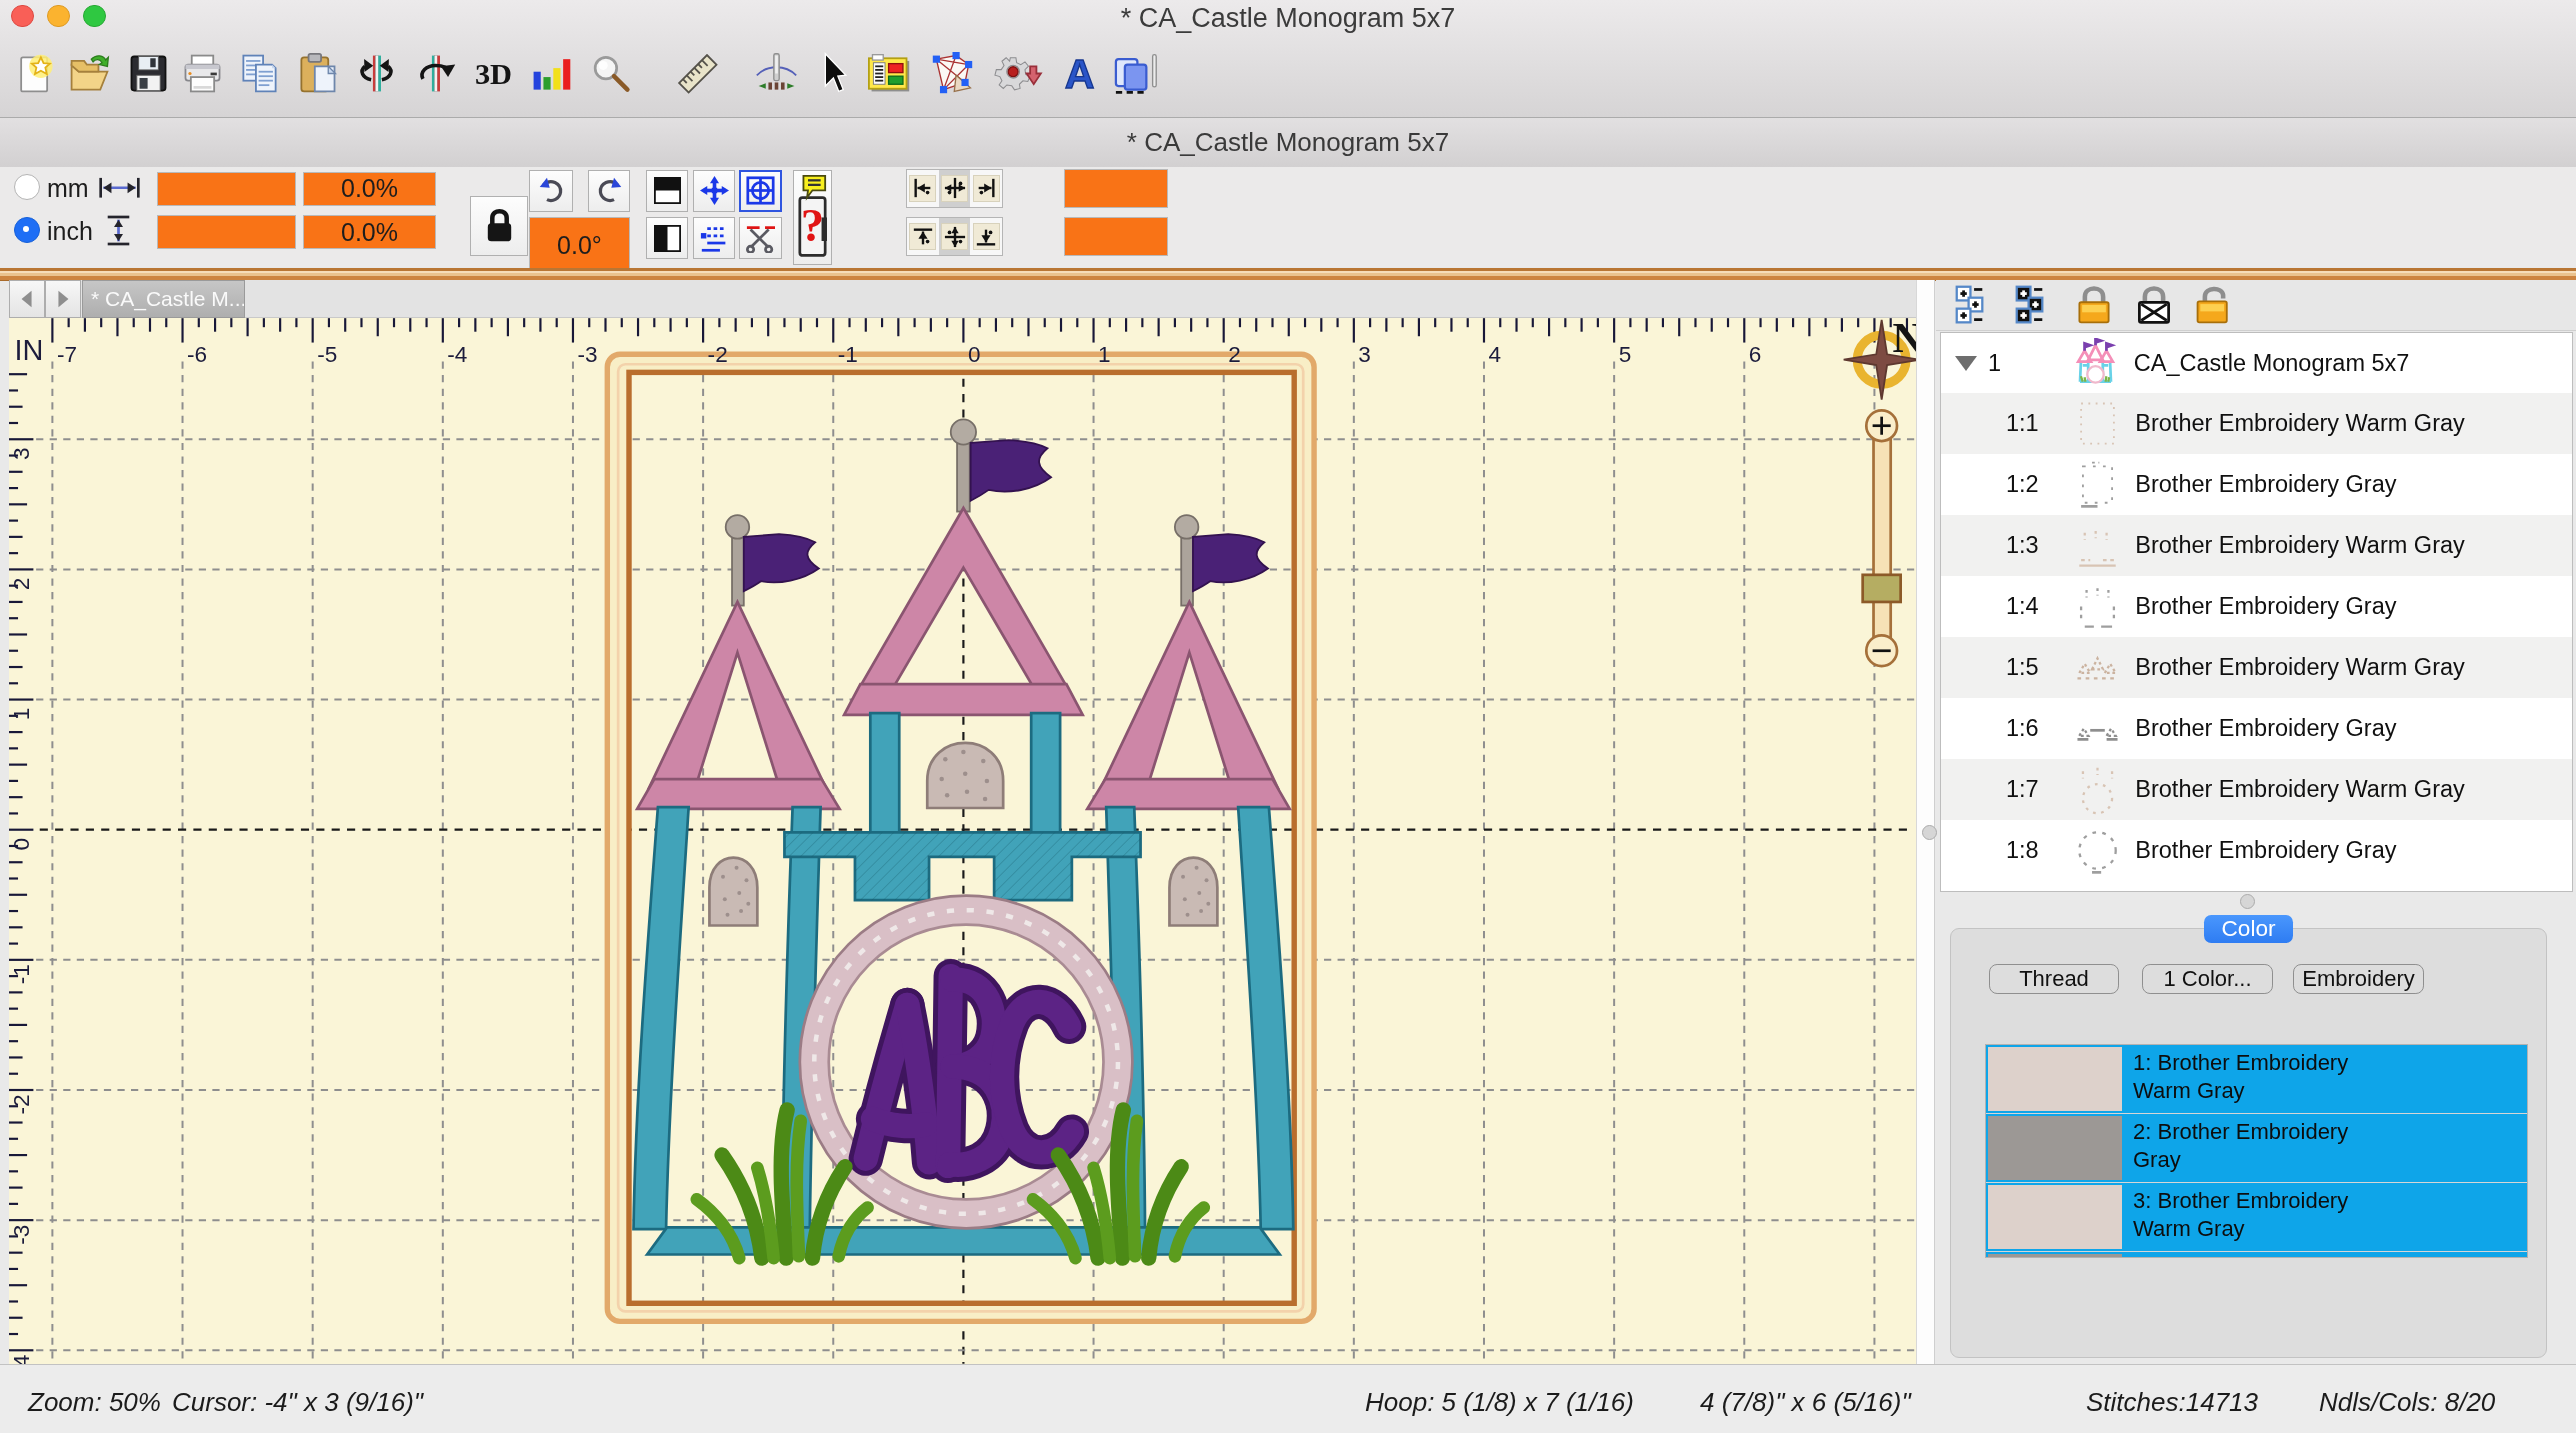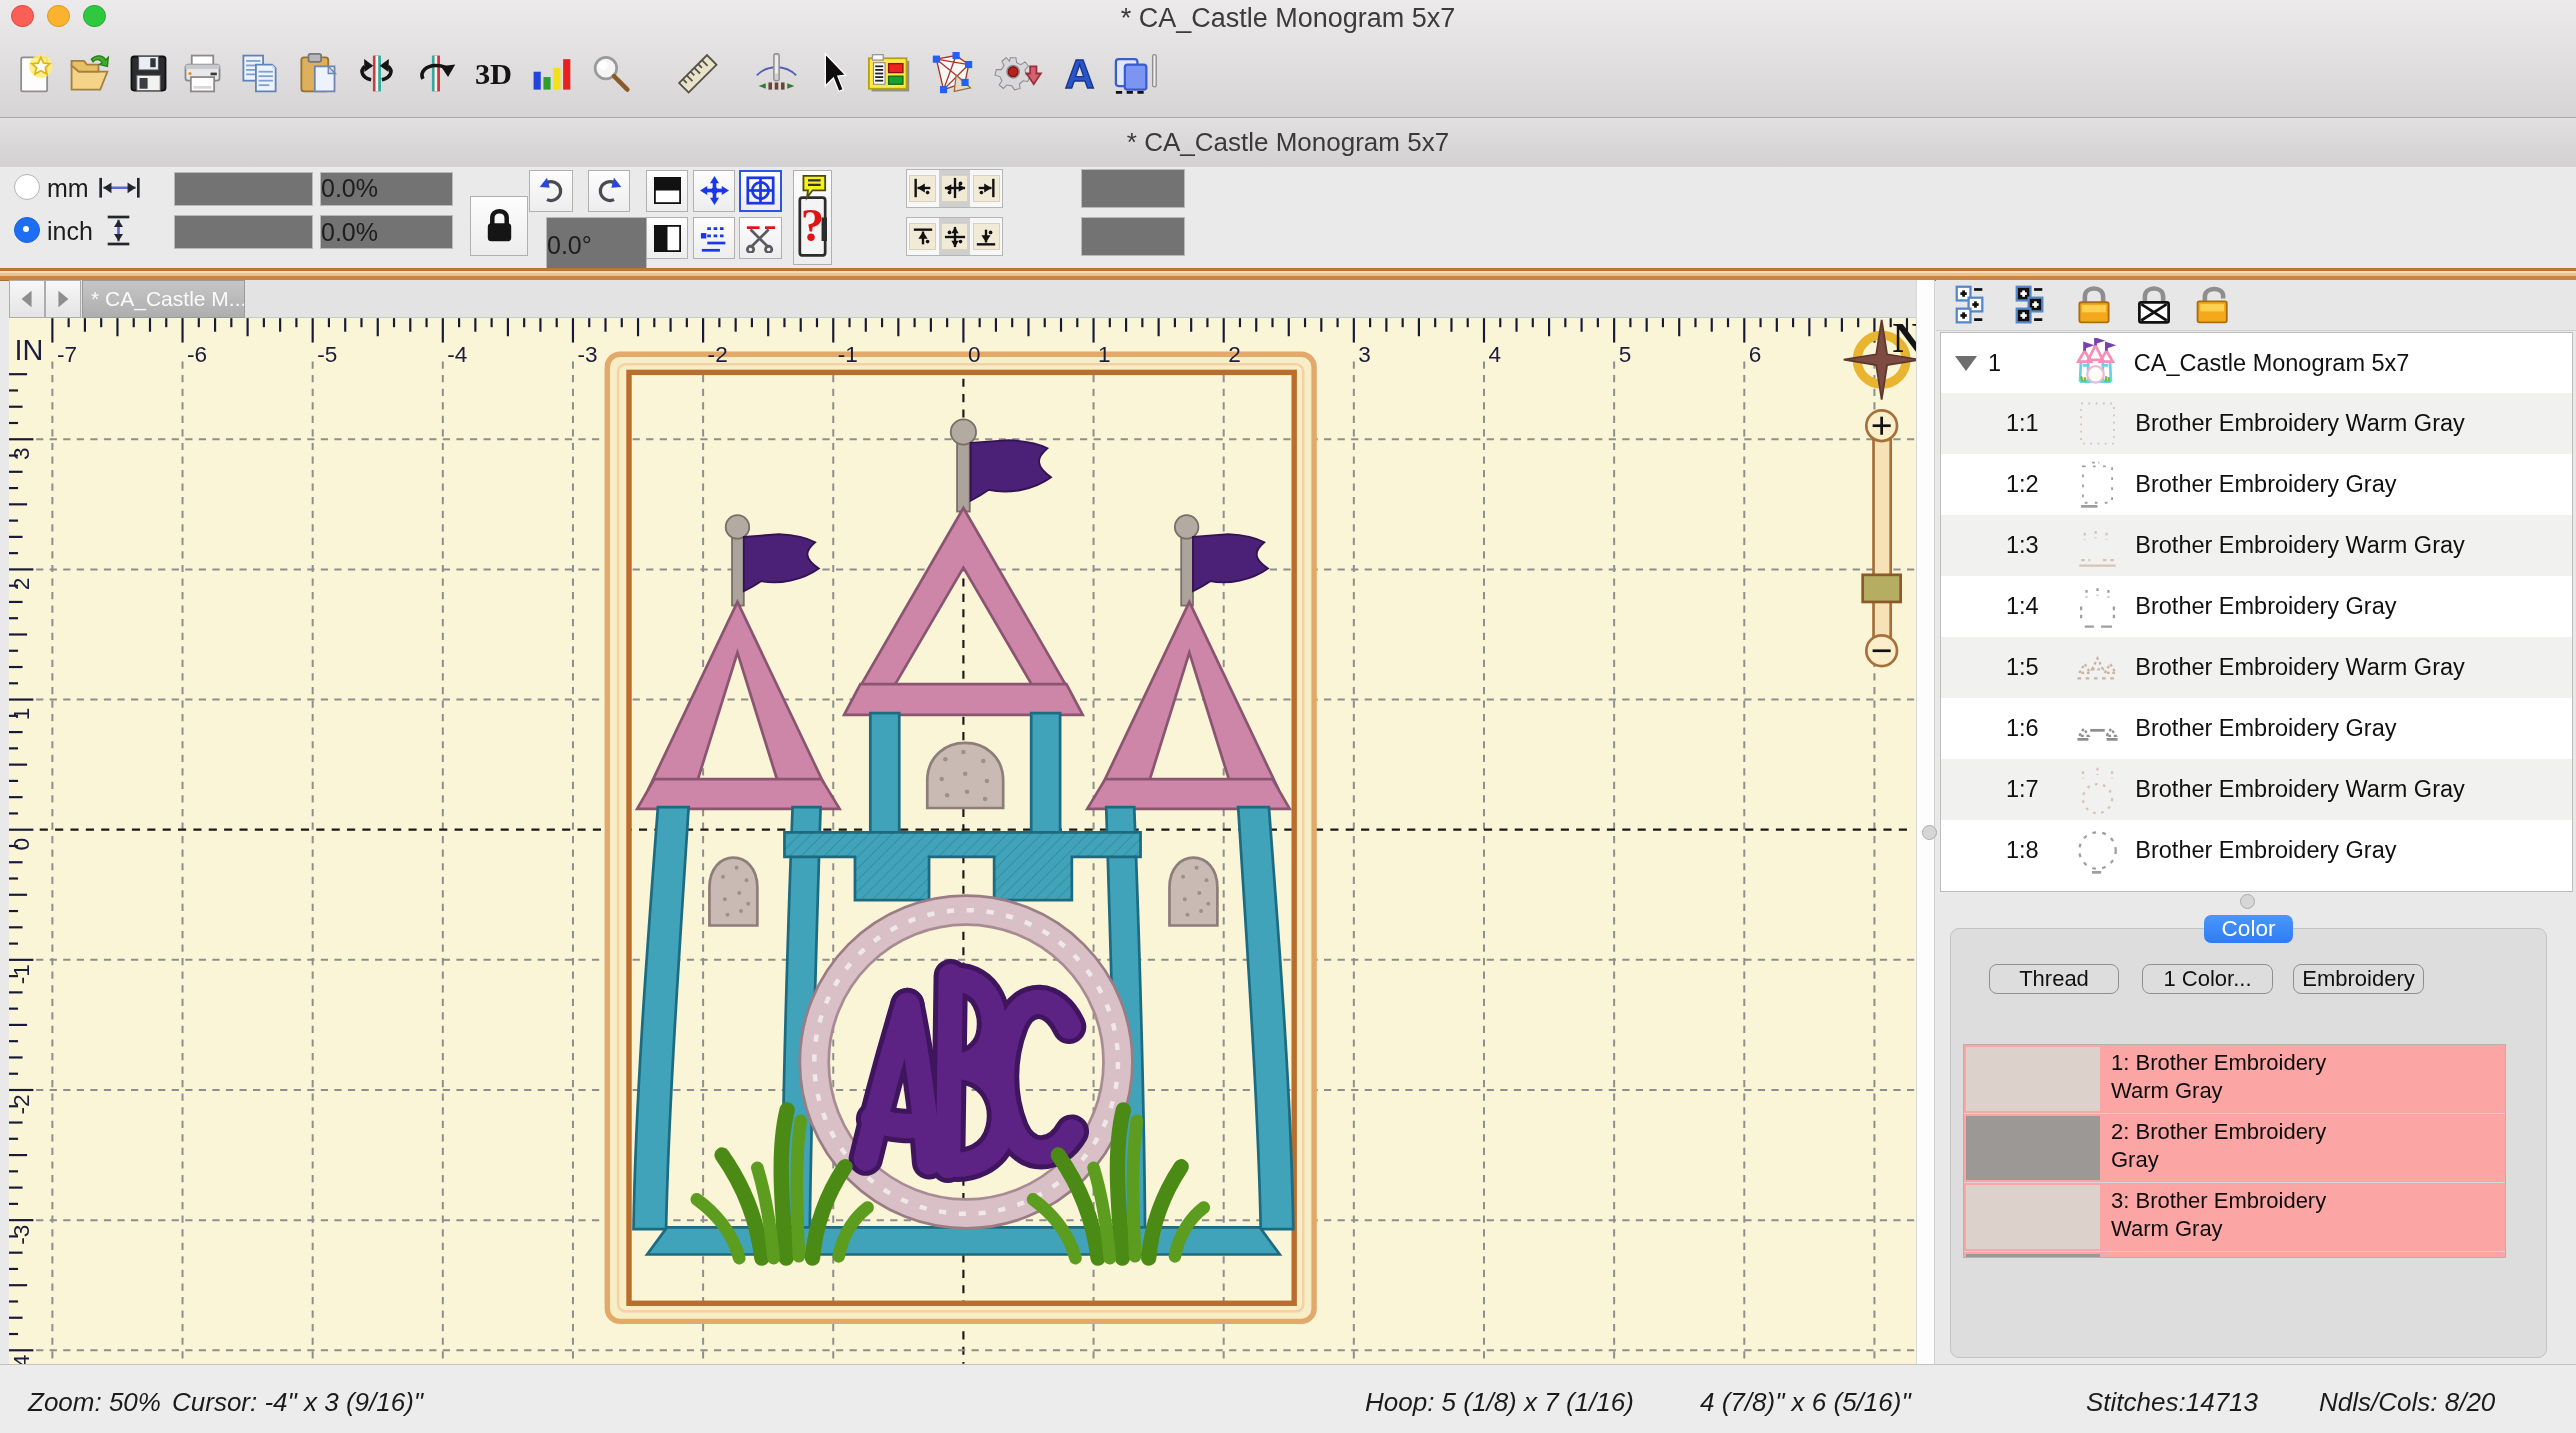--- a/index.html
+++ b/index.html
@@ -21,22 +21,22 @@
   #docbar { left:0; top:118px; width:2576px; height:50px;
     background:linear-gradient(#e2e0e1, #d2d0d1); border-bottom:0.9px solid #9f9d9e; }
   #doc-title { left:0; right:0; top:9px; text-align:center; font-size:26px; color:#3a3a3a; }
 
   
   #propsbar { left:0; top:167px; width:2576px; height:100px; background:#ebeaea; }
   .radio { width:26px; height:26px; border-radius:50%; background:#fff; border:1.8px solid #b4b4b4; }
   .radio.sel { background:#1e6ef5; border-color:#1660d8; }
   .radio.sel:after { content:""; position:absolute; left:8.1px; top:8.1px; width:6.3px; height:6.3px; border-radius:50%; background:#fff; }
   .plabel { font-size:25px; color:#1d1d1d; }
-  .pfield { background:#737373; border:1.8px solid #b9b9b9; font-size:25px; color:#1d1d1d;
-            display:flex; align-items:center; justify-content:flex-start;margin-left:17px; }
+  .pfield { background:#f97316; border:1.8px solid #b9b9b9; font-size:25px; color:#1d1d1d;
+            display:flex; align-items:center; justify-content:center; }
   .pbtn { background:linear-gradient(#fdfdfd,#ededed); border:1.8px solid #b0b0b0; display:flex; align-items:center; justify-content:center; }
   .alignbox { background:#f7f7f7; border:1.8px solid #b5b5b5; display:flex; }
   .aligncell { width:33.4%; height:100%; display:flex; align-items:center; justify-content:center; }
   .aligncell.mid { background:#cfcfcf; }
   .aligncell .pad { background:#f0ead6; border:0.9px solid #d8d2bc; width:27px; height:27px; display:flex; align-items:center; justify-content:center; }
 
   #hstripe { left:0; top:268px; width:2576px; height:12.7px;
      background:linear-gradient(#b97634 0 2.7px, #f6dcb9 2.7px 5.4px, #eac28e 5.4px 8.1px, #cd8440 8.1px 11.8px, #a96a2a 11.8px 12.7px); }
 
   
@@ -64,21 +64,21 @@
   .obj-name { margin-left:12.7px; white-space:nowrap; }
   #split-dot-right { left:2240px; top:894px; width:15.4px; height:15.4px; border-radius:50%; background:#d6d6d6; border:0.9px solid #ababab; }
   #split-dot-left { left:1922px; top:825px; width:15.4px; height:15.4px; border-radius:50%; background:#d6d6d6; border:0.9px solid #ababab; }
 
   #color-tab { left:2204px; top:915px; width:89px; height:28px; border-radius:7.2px; z-index:5;
     background:linear-gradient(#4a97fd,#2e7cf2); color:#fff; font-size:22.6px; display:flex; align-items:center; justify-content:center; }
   #color-box { left:1950px; top:928px; width:597px; height:430px; background:#dddddd; border:0.9px solid #c3c3c3; border-radius:9px; }
   .cbtn { top:35px; height:30px; border:1.8px solid #8f8f8f; border-radius:8.1px; font-size:22px; color:#111;
           display:flex; align-items:center; justify-content:center; background:transparent; }
   #color-caption { left:0px; right:0; top:77px; text-align:center; font-size:22px; color:#111; }
-  #color-list { left:12px; top:115px; width:543px; height:214px; background:#fca5a5; border:0.9px solid #b2b2b2; overflow:hidden; }
+  #color-list { left:34px; top:115px; width:543px; height:214px; background:#0ea5e9; border:0.9px solid #b2b2b2; overflow:hidden; }
   .crow { position:relative; width:100%; height:69px; border-bottom:1.8px solid #d6d6d6; }
   .crow .swatch { position:absolute; left:1.8px; top:1.8px; bottom:1.8px; width:134px; }
   .crow .ctext { position:absolute; left:147px; top:3.6px; font-size:22px; line-height:28px; color:#0d0d0d; }
 
   
   #statusbar { left:0; top:1364px; width:2576px; height:70px; background:#ececec; border-top:0.9px solid #c2c2c2; font-size:26px; color:#1b1b1b; }
   .sitem { top:22px; white-space:nowrap;font-style:italic; }
 </style>
 </head>
 <body>

